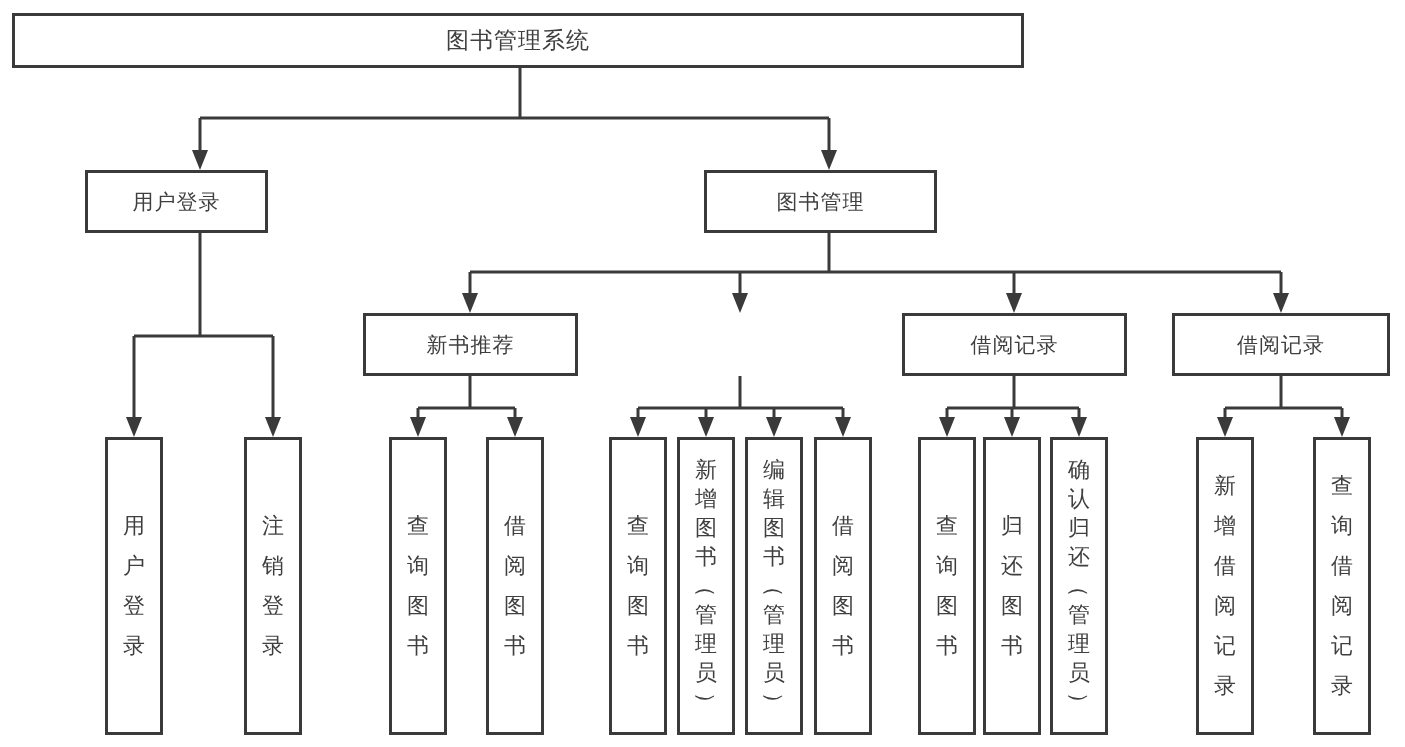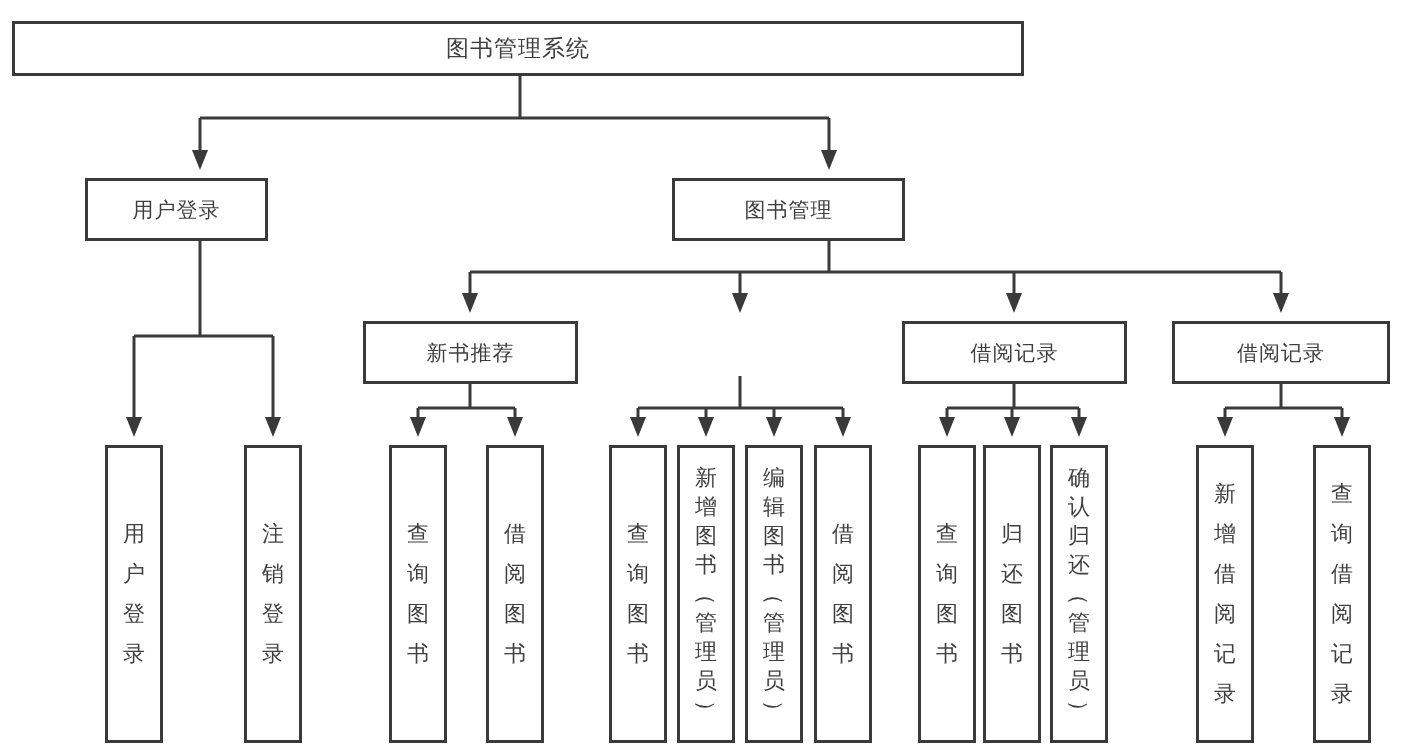--- a/index.html
+++ b/index.html
@@ -18,21 +18,20 @@
   }
   .connectors{position:absolute;left:0;top:0;z-index:1;}
   .node{
     position:absolute;
     box-sizing:border-box;
     background:#fff;
     border:3px solid var(--line);
     display:flex;align-items:center;justify-content:center;
     color:var(--text);
     z-index:2;
-    margin-top:8px;
   }
   .node.h span{font-size:21px;letter-spacing:1px;white-space:nowrap;}
   .node.root span{font-size:23px;letter-spacing:1px;}
   .vlabel{
     display:flex;flex-direction:column;
     align-items:center;justify-content:center;
     width:100%;height:100%;
     font-size:22px;line-height:1;
   }
   .vchar{display:block;height:22px;line-height:22px;text-align:center;}
@@ -104,21 +103,21 @@
       <polygon points="1334,417 1350,417 1342,437" fill="var(--line)"></polygon>
     </svg>
 
   <div class="node h root" style="left:12px;top:13px;width:1012px;height:55px;">
     <span>图书管理系统</span>
   </div>
 
   <div class="node h" style="left:85px;top:170px;width:183px;height:63px;">
     <span>用户登录</span>
   </div>
-  <div class="node h" style="left:672px;top:170px;width:233px;height:63px;">
+  <div class="node h" style="left:704px;top:170px;width:233px;height:63px;">
     <span>图书管理</span>
   </div>
 
   <div class="node h" style="left:363px;top:313px;width:215px;height:63px;text-align:center;">
     <span>新书推荐</span>
   </div>
   <div class="node h" style="left:902px;top:313px;width:225px;height:63px;">
     <span>借阅记录</span>
   </div>
   <div class="node h" style="left:1172px;top:313px;width:218px;height:63px;">

